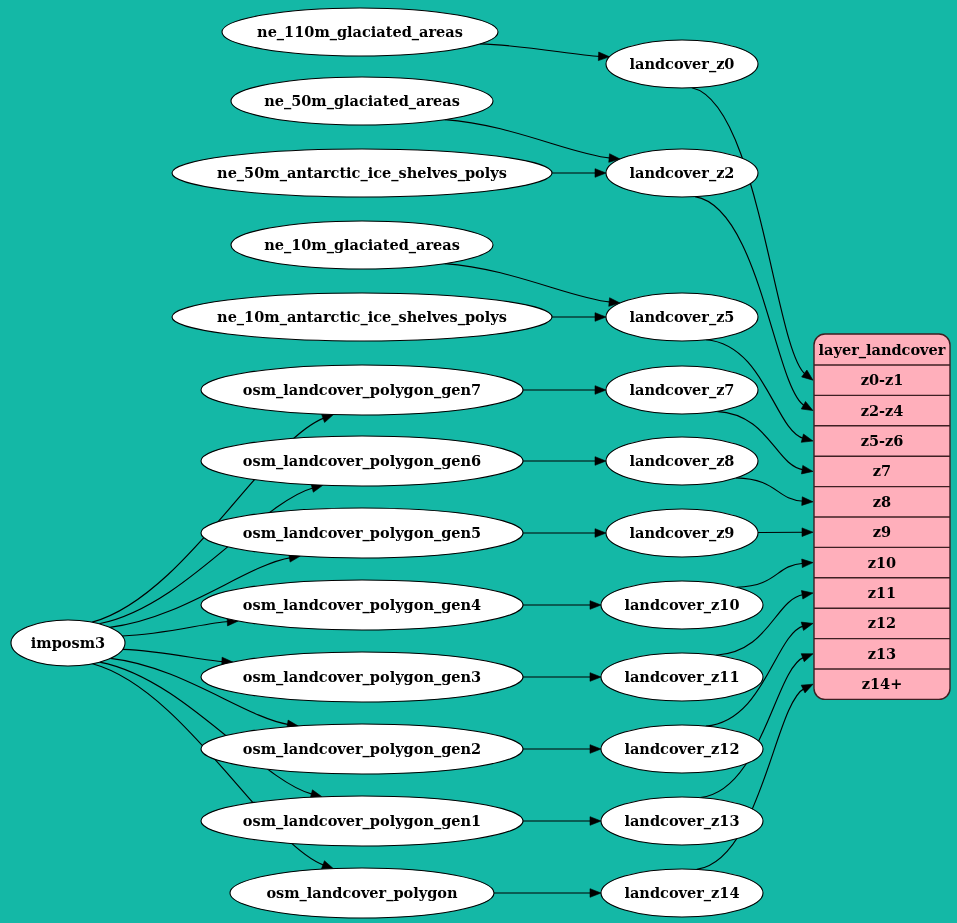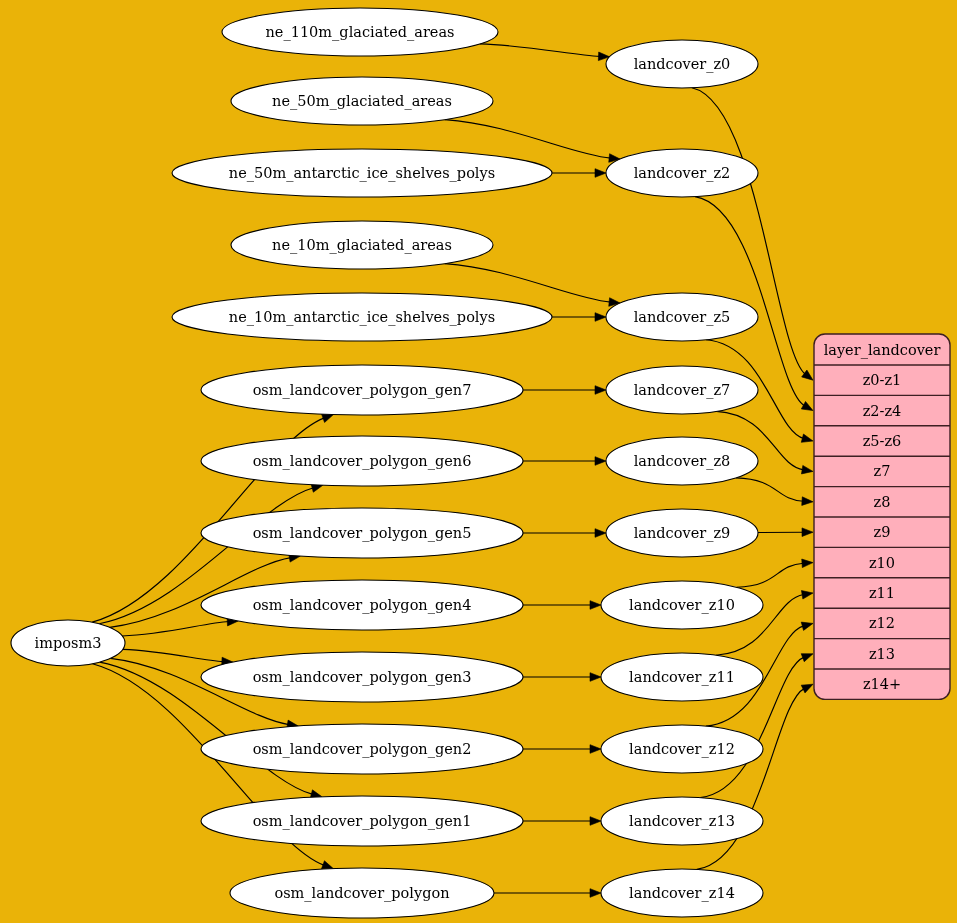--- a/index.html
+++ b/index.html
@@ -10,21 +10,22 @@
   body {
     width: 957px;
     height: 923px;
     overflow: hidden;
     font-family: "DejaVu Serif", "Liberation Serif", serif;
   }
   #graph-root {
     position: relative;
     width: 957px;
     height: 923px;
-    background: #eab308;
+    background: #14b8a6;
+    font-weight: bold;
   }
   svg#graph-svg {
     position: absolute;
     top: 0; left: 0;
     width: 957px;
     height: 923px;
     display: block;
   }
   .node-ellipse {
     fill: #ffffff;

